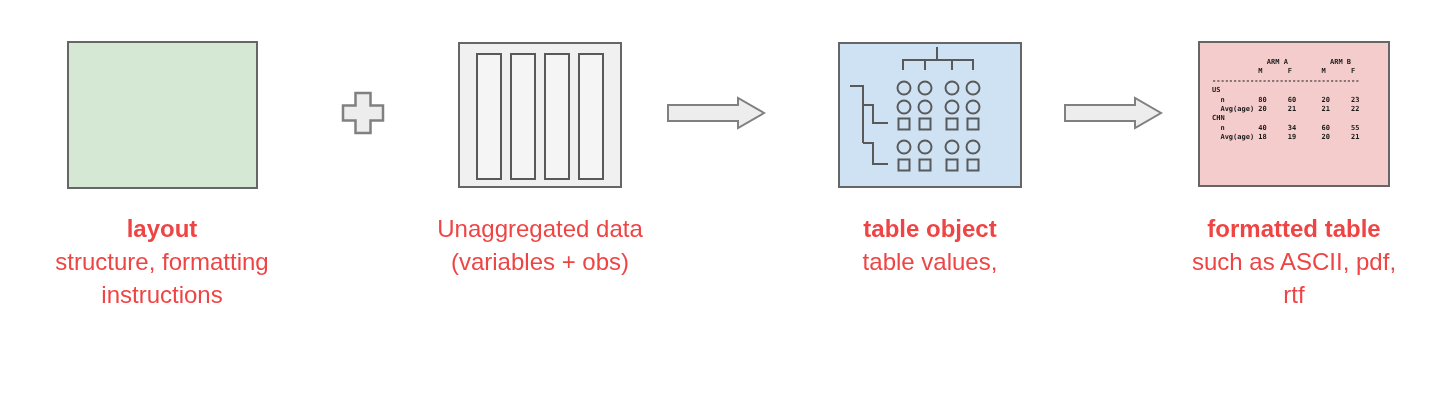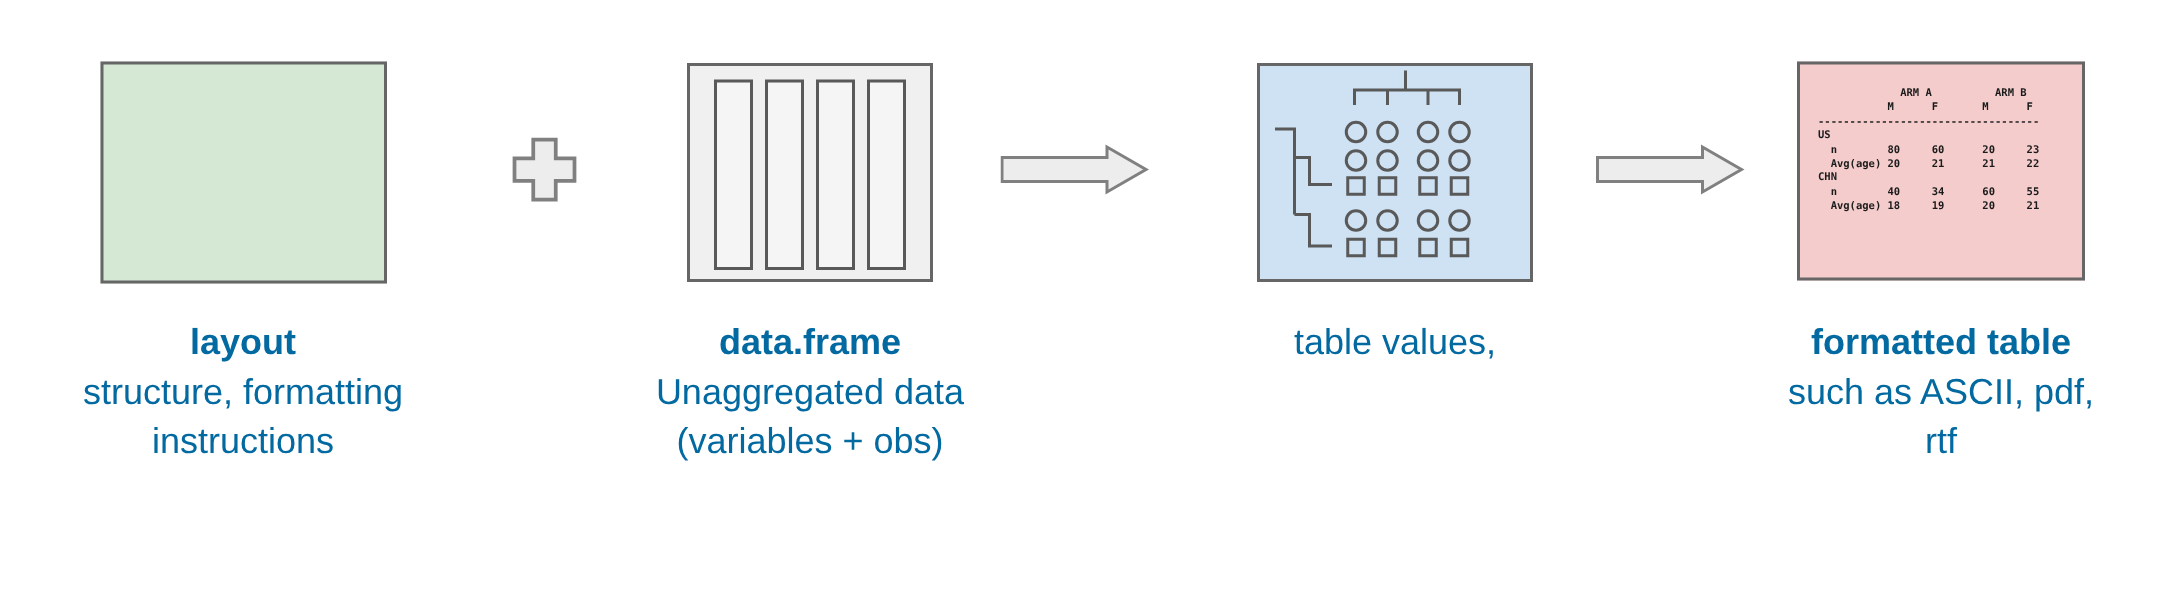--- a/index.html
+++ b/index.html
@@ -35,21 +35,21 @@
     color:#1a1a1a;white-space:pre;
   }
   .glyph-svg{position:absolute;left:0;top:0;width:100%;height:100%;}
   .op{position:absolute;}
   .op-plus{left:341px;top:91px;width:44px;height:44px;}
   .op-arrow1{left:667px;top:96px;width:100px;height:34px;}
   .op-arrow2{left:1064px;top:96px;width:100px;height:34px;}
   .label{
     position:absolute;top:212px;
     text-align:center;
-    font-size:24px;line-height:33px;color:#0369a1;
+    font-size:24px;line-height:33px;color:#ef4444;
   }
   .label .heading{font-weight:bold;}
   .label-1{left:12px;width:300px;}
   .label-2{left:390px;width:300px;}
   .label-3{left:770px;width:320px;}
   .label-4{left:1134px;width:320px;}
 </style>
 </head>
 <body>
 
@@ -129,26 +129,26 @@
   Avg(age) 18     19      20     21</pre>
   </div>
 
   <div class="label label-1">
     <div class="heading">layout</div>
     <div>structure, formatting</div>
     <div>instructions</div>
   </div>
 
   <div class="label label-2">
-    <div class="heading">data.frame</div>
     <div>Unaggregated data</div>
     <div>(variables + obs)</div>
   </div>
 
   <div class="label label-3">
+    <div class="heading">table object</div>
     <div>table values,</div>
   </div>
 
   <div class="label label-4">
     <div class="heading">formatted table</div>
     <div>such as ASCII, pdf,</div>
     <div>rtf</div>
   </div>
 
 </div>

